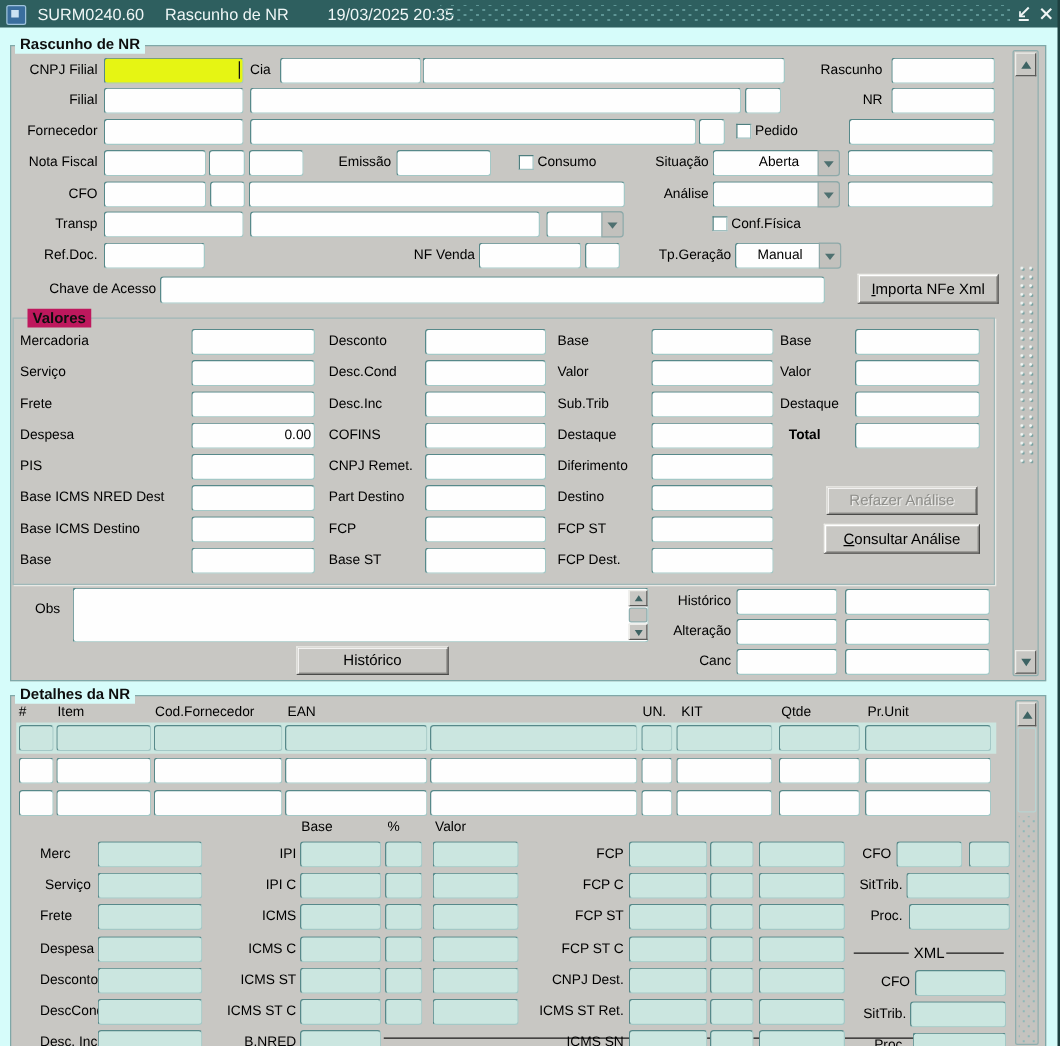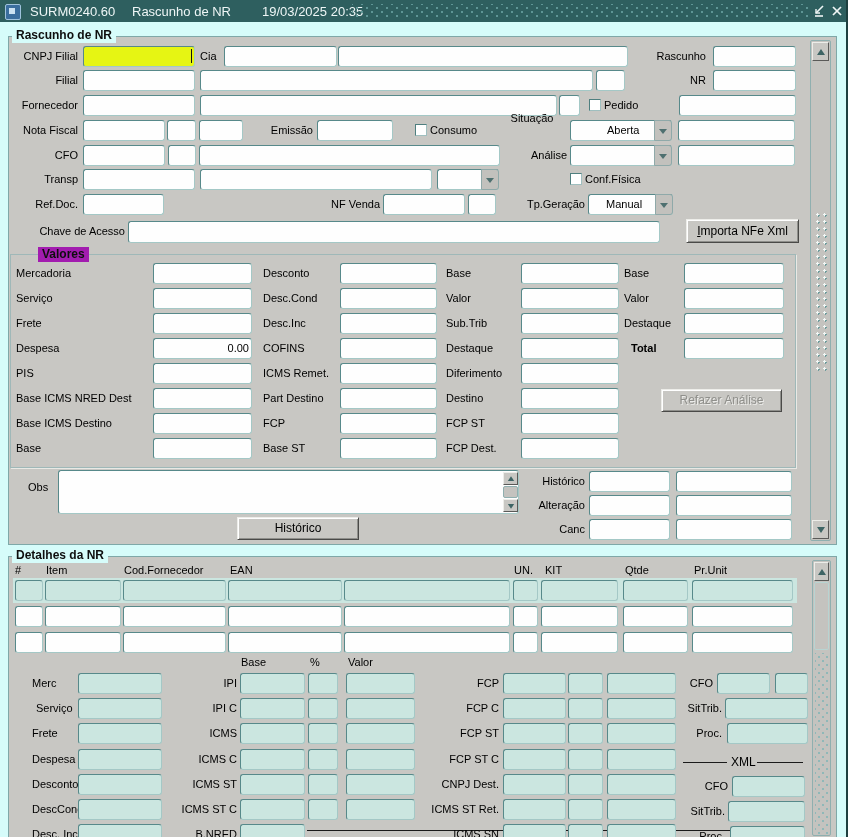--- a/index.html
+++ b/index.html
@@ -11,21 +11,21 @@
   .ttxt{position:absolute;top:4px;color:#EEF6F6;font-size:13px;white-space:nowrap;}
   .tpattern{position:absolute;top:4px;height:15px;
      background-image:radial-gradient(#5E9595 1.4px,rgba(0,0,0,0) 1.5px),radial-gradient(#5E9595 1.4px,rgba(0,0,0,0) 1.5px);
      background-size:10px 8px;background-position:0 0,5px 4px;}
   .appicon{position:absolute;left:5px;top:4px;width:14px;height:14px;background:#3A6E9E;border:1px solid #9FC3DC;border-radius:2px;}
   .appicon::after{content:"";position:absolute;left:3px;top:3px;width:6px;height:6px;background:#CBE2F2;}
   
   .frame{position:absolute;border:1px solid #7FA8A8;background:#C8C7C3;}
   .legend{position:absolute;font-size:12px;font-weight:bold;color:#0E0E0E;padding:0 4px;line-height:15px;white-space:nowrap;}
   .legend.cyan{background:#D6FCFA;}
-  .legend.gray{background:#a21caf;margin-left:16px;}
+  .legend.gray{background:#be185d;}
   .gframe{position:absolute;border:1px solid #9FB8B8;box-shadow:1px 1px 0 #E9E9E5;}
   
   .lbl{position:absolute;line-height:21px;white-space:nowrap;}
   .rlbl{text-align:right;}
   .hlbl{position:absolute;line-height:13px;white-space:nowrap;}
   
   .fld{position:absolute;height:21px;box-sizing:border-box;background:#FEFEFE;border-radius:3px;
        border:1px solid #A4C8C6;border-top-color:#57898A;border-left-color:#57898A;}
   .teal{background:#CBE6E0;}
   .yellow{background:#E6F513;}
@@ -116,21 +116,21 @@
   <div class="fld" style="left:679px;top:95px;width:117px;"></div>
 
   <div class="lbl rlbl" style="left:2px;top:120px;width:76px;">Nota Fiscal</div>
   <div class="fld" style="left:83px;top:120px;width:82px;"></div>
   <div class="fld" style="left:167px;top:120px;width:29px;"></div>
   <div class="fld" style="left:199px;top:120px;width:44px;"></div>
   <div class="lbl rlbl" style="left:243px;top:120px;width:70px;">Emissão</div>
   <div class="fld" style="left:317px;top:120px;width:76px;"></div>
   <div class="chk" style="left:415px;top:124px;"></div>
   <div class="lbl" style="left:430px;top:120px;">Consumo</div>
-  <div class="lbl rlbl" style="left:497px;top:108px;width:70px;text-align:center;">Situação</div>
+  <div class="lbl rlbl" style="left:497px;top:120px;width:70px;">Situação</div>
   <div class="fld" style="left:570px;top:120px;width:102px;"></div>
   <div class="fldtxt" style="left:572px;top:120px;margin-left:32px;">Aberta</div>
   <div class="carrow" style="left:654px;top:120px;"></div>
   <div class="fld" style="left:678px;top:120px;width:117px;"></div>
 
   <div class="lbl rlbl" style="left:2px;top:145px;width:76px;">CFO</div>
   <div class="fld" style="left:83px;top:145px;width:82px;"></div>
   <div class="fld" style="left:168px;top:145px;width:28px;"></div>
   <div class="fld" style="left:199px;top:145px;width:301px;"></div>
   <div class="lbl rlbl" style="left:497px;top:145px;width:70px;">Análise</div>
@@ -189,21 +189,21 @@
   <div class="fldtxt" style="left:153px;top:338px;width:93px;text-align:right;">0.00</div>
   <div class="fld" style="left:153px;top:363px;width:99px;"></div>
   <div class="fld" style="left:153px;top:388px;width:99px;"></div>
   <div class="fld" style="left:153px;top:413px;width:99px;"></div>
   <div class="fld" style="left:153px;top:438px;width:99px;"></div>
 
   <div class="lbl" style="left:263px;top:263px;">Desconto</div>
   <div class="lbl" style="left:263px;top:288px;">Desc.Cond</div>
   <div class="lbl" style="left:263px;top:313px;">Desc.Inc</div>
   <div class="lbl" style="left:263px;top:338px;">COFINS</div>
-  <div class="lbl" style="left:263px;top:363px;">ICMS Remet.</div>
+  <div class="lbl" style="left:263px;top:363px;">CNPJ Remet.</div>
   <div class="lbl" style="left:263px;top:388px;">Part Destino</div>
   <div class="lbl" style="left:263px;top:413px;">FCP</div>
   <div class="lbl" style="left:263px;top:438px;">Base ST</div>
 
   <div class="fld" style="left:340px;top:263px;width:97px;"></div>
   <div class="fld" style="left:340px;top:288px;width:97px;"></div>
   <div class="fld" style="left:340px;top:313px;width:97px;"></div>
   <div class="fld" style="left:340px;top:338px;width:97px;"></div>
   <div class="fld" style="left:340px;top:363px;width:97px;"></div>
   <div class="fld" style="left:340px;top:388px;width:97px;"></div>
@@ -232,20 +232,21 @@
   <div class="lbl" style="left:624px;top:288px;">Valor</div>
   <div class="lbl" style="left:624px;top:313px;">Destaque</div>
   <div class="lbl bold" style="left:631px;top:338px;">Total</div>
 
   <div class="fld" style="left:684px;top:263px;width:100px;"></div>
   <div class="fld" style="left:684px;top:288px;width:100px;"></div>
   <div class="fld" style="left:684px;top:313px;width:100px;"></div>
   <div class="fld" style="left:684px;top:338px;width:100px;"></div>
 
   <div class="btn disabled" style="left:661px;top:389px;width:121px;height:23px;line-height:21px;">Refazer Análise</div>
+  <div class="btn mn" style="left:659px;top:419px;width:125px;height:24px;line-height:22px;">Consultar Análise</div>
 
   <div class="lbl" style="left:28px;top:477px;">Obs</div>
   <div class="fld" style="left:58px;top:470px;width:461px;height:44px;"></div>
   <div class="sbtn" style="left:503px;top:472px;right:auto;width:15px;height:13px;">
       <div class="tri-up" style="transform:scale(0.8);"></div>
     </div>
   <div class="sb" style="left:503px;top:486px;width:15px;height:12px;"></div>
   <div class="sbtn" style="left:503px;top:499px;right:auto;width:15px;height:13px;">
       <div class="tri-down" style="transform:scale(0.8);"></div>
     </div>

